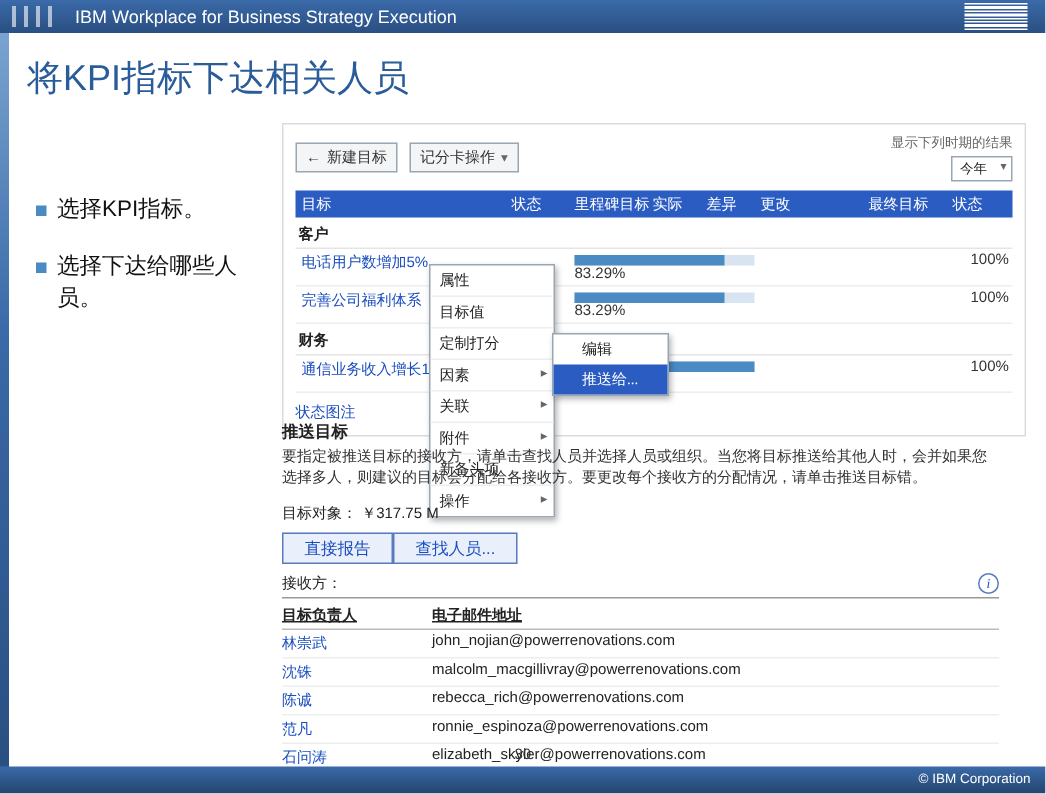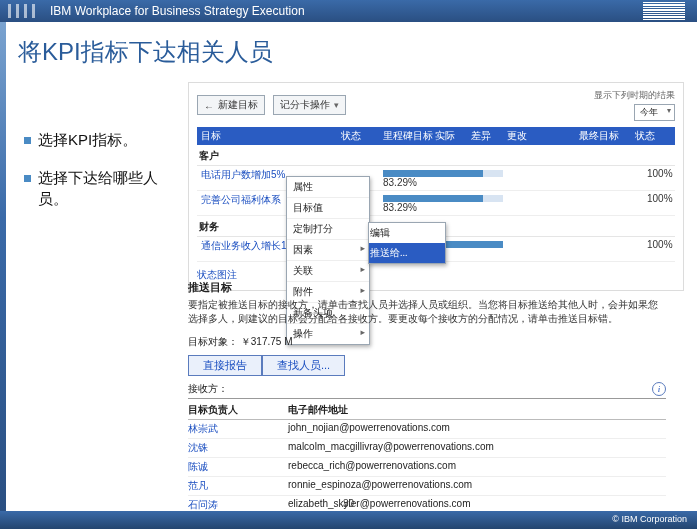--- a/index.html
+++ b/index.html
@@ -72,39 +72,39 @@
     position:absolute; left:286px; top:176px; width:82px; background:#fff;
     border:1px solid #9aa6b2; box-shadow:1px 2px 4px rgba(0,0,0,0.3); font-size:10px;
   }
   .ctx-menu .mi { padding:3px 6px; border-bottom:1px solid #eee; position:relative; color:#222; }
   .ctx-menu .mi:last-child { border-bottom:none; }
   .ctx-menu .mi .sub { position:absolute; right:4px; top:3px; font-size:9px; color:#666; }
   .submenu {
     position:absolute; left:368px; top:222px; width:76px; background:#fff;
     border:1px solid #9aa6b2; box-shadow:1px 2px 4px rgba(0,0,0,0.3); font-size:10px;
   }
-  .submenu .mi { padding:3px 1px; color:#222;font-family:Liberation Serif, serif; }
+  .submenu .mi { padding:3px 19px; color:#222;font-family:Liberation Serif, serif; }
   .submenu .mi.hl { background:#2a5cc2; color:#fff; }
 
   .lower {
     position:absolute; left:188px; top:280px; width:478px; font-size:10px; color:#222;
   }
   .lower h4 { margin:0 0 3px; font-size:11px; }
   .lower .desc { font-size:10px; color:#333; line-height:1.35; margin-bottom:10px; }
   .lower .amount { margin-bottom:6px; }
   .action-btns { display:flex; gap:0; margin-bottom:6px; }
   .action-btns .abtn {
     border:1px solid #5a7bbd; background:#eaf0fb; color:#1a4ec0; padding:2px 14px; font-size:11px;
   }
   .recip-head { display:flex; justify-content:space-between; border-bottom:1px solid #999; padding-bottom:2px; margin-bottom:2px; }
   .info-icon {
     width:12px; height:12px; border:1px solid #5a7bbd; border-radius:50%; display:inline-flex;
     align-items:center; justify-content:center; font-size:9px; color:#1a4ec0; font-style:italic; font-family:Georgia,serif;
   }
-  .recip-cols { display:grid; grid-template-columns:100px 1fr; font-weight:bold; padding:2px 0; border-bottom:1px solid #bbb; }
+  .recip-cols { display:grid; grid-template-columns:100px 1fr; font-weight:bold; padding:2px 0; border-bottom:1px solid #bbb;text-decoration:underline; }
   .recip-row { display:grid; grid-template-columns:100px 1fr; padding:2px 0; border-bottom:1px solid #eee; }
   .recip-row .n { color:#1a4ec0; }
 
   .footbar {
     position:absolute; left:0; right:0; bottom:0; height:18px;
     background:linear-gradient(#3a6aa8,#24456f); color:#fff; font-size:9px;
   }
   .footbar .copy { position:absolute; right:10px; top:3px; }
   .page-num { position:absolute; left:50%; transform:translateX(-50%); bottom:20px; font-size:10px; color:#333; }
 </style>

